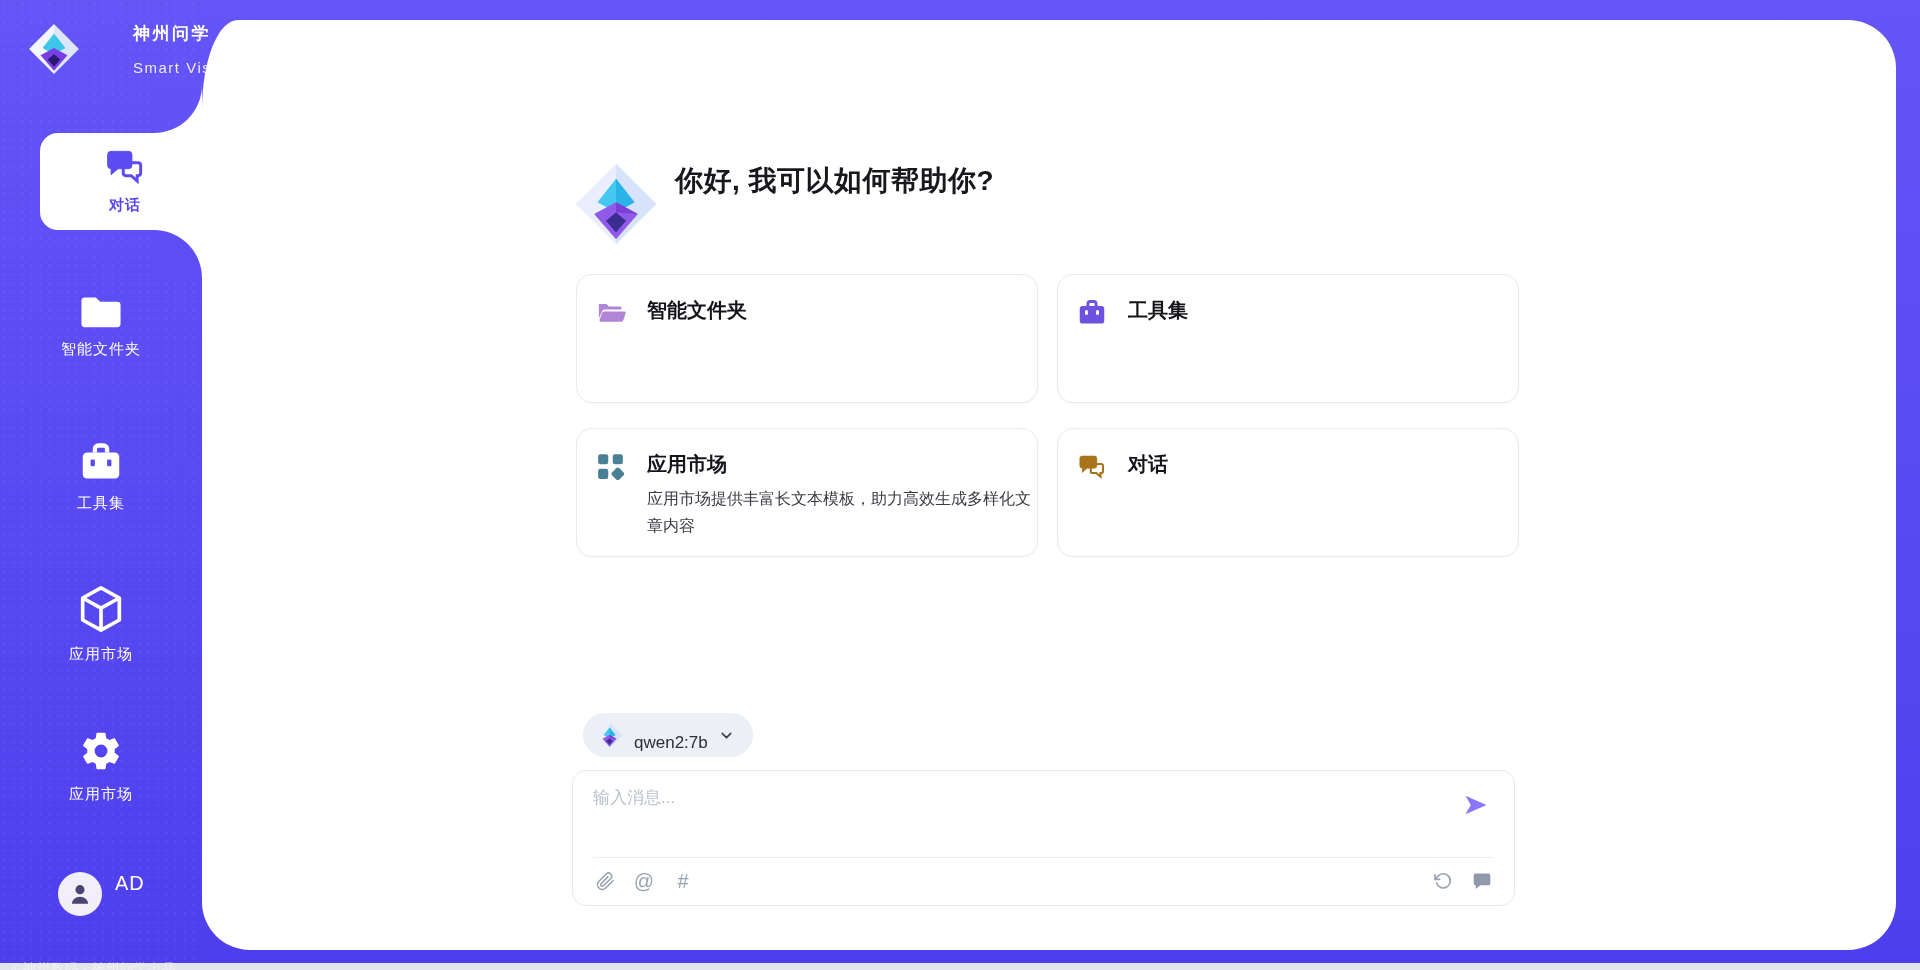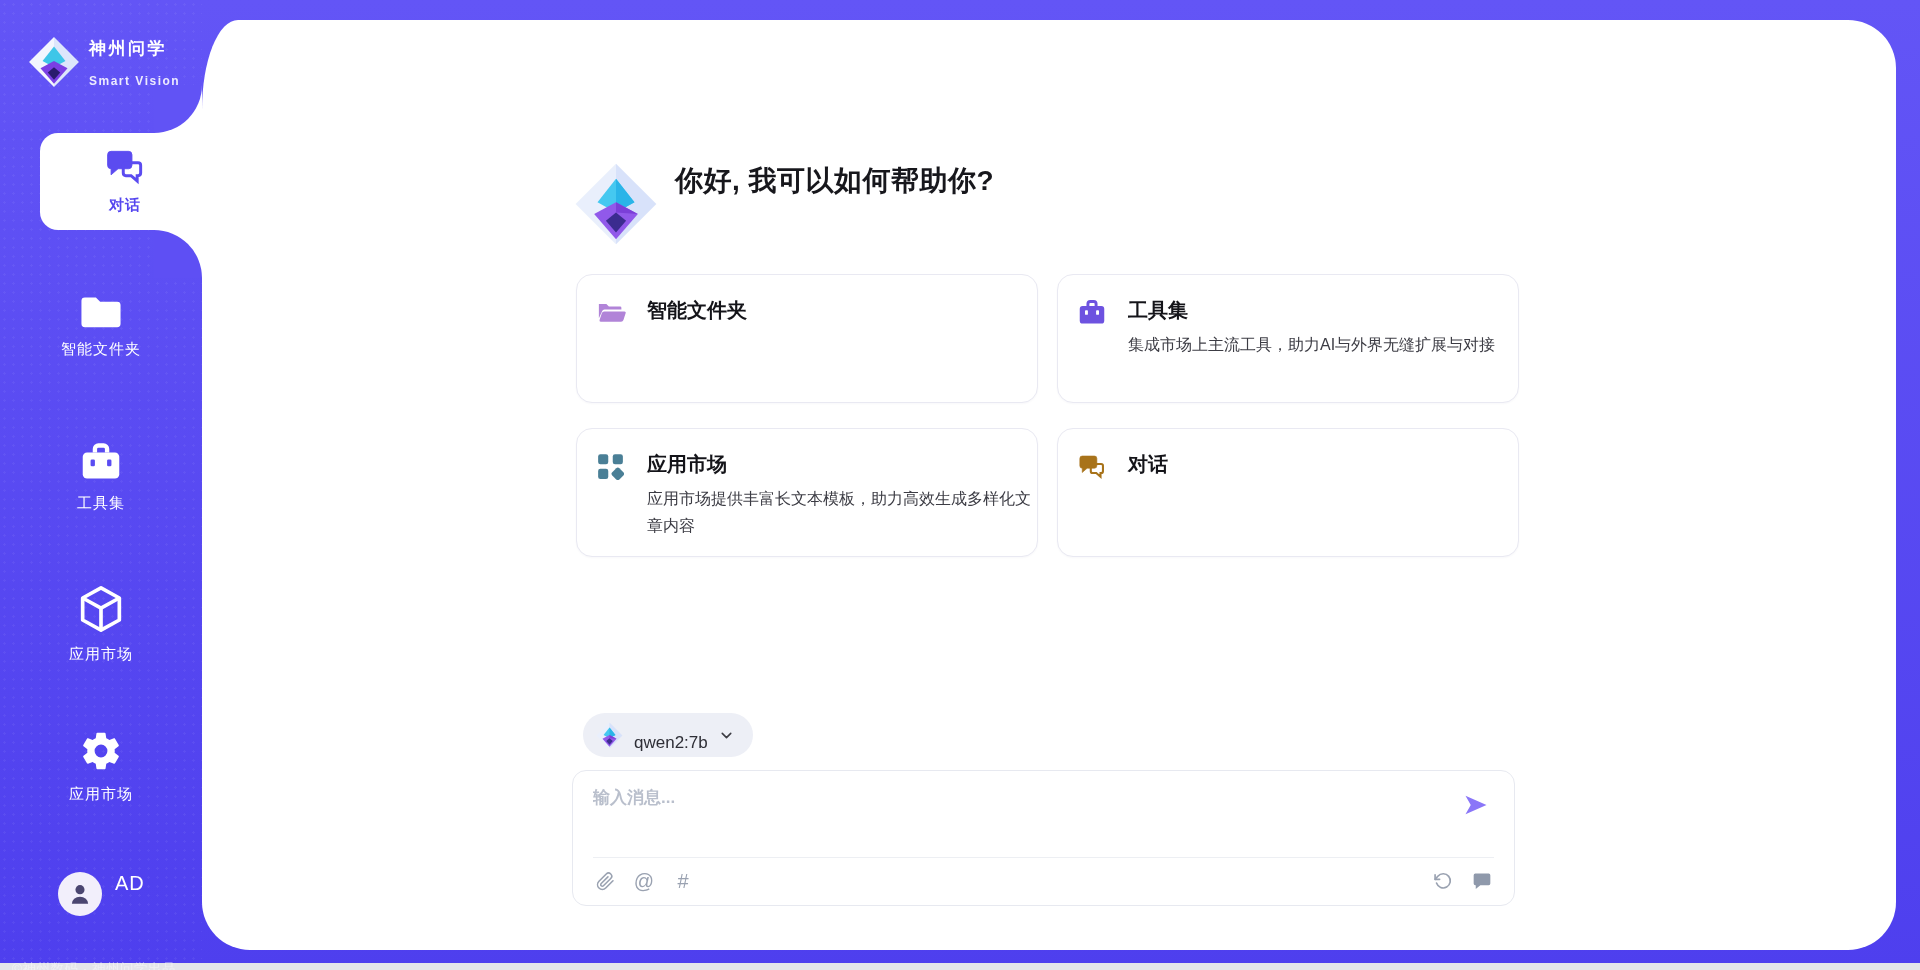--- a/index.html
+++ b/index.html
@@ -27,24 +27,24 @@
   .fillet-bg.top    { left:154px; top:85px; }
   .fillet-bg.bottom { left:154px; top:230px; }
 
   .active-tab { position:absolute; left:40px; top:133px; width:170px; height:97px;
     background:#ffffff; border-radius:18px 0 0 18px; z-index:4; cursor:pointer; }
   .active-tab .nav-icon { position:absolute; left:62px; top:14px; }
   .active-tab .nav-label { position:absolute; left:0; top:63px; width:170px; text-align:center;
     color:#5546ef; font-size:15px; font-weight:600; letter-spacing:1px; }
 
   
-  .brand { position:absolute; left:28px; top:36px; display:flex; align-items:center; z-index:5; cursor:default; }
+  .brand { position:absolute; left:28px; top:22px; display:flex; align-items:center; z-index:5; cursor:default;gap:44px; }
   .brand-text { margin-left:9px; }
   .brand-name { color:#ffffff; font-size:17px; font-weight:700; letter-spacing:2.5px; }
-  .brand-sub  { color:rgba(255,255,255,0.88); font-size:12px; letter-spacing:1.5px; margin-top:14px;font-weight:bold; }
+  .brand-sub  { color:rgba(255,255,255,0.88); font-size:15px; letter-spacing:1.5px; margin-top:14px; }
 
   
   .nav-item { position:absolute; left:0; width:202px; text-align:center; z-index:5; cursor:pointer; }
   .nav-item svg { display:inline-block; }
   .nav-item .nav-label { margin-top:8px; color:#ffffff; font-size:15px; letter-spacing:1px; }
 
   .user-chip { position:absolute; left:58px; top:872px; display:flex; align-items:flex-start; z-index:5; cursor:pointer; }
   .avatar { width:44px; height:44px; border-radius:50%; background:#f2effb; display:flex; align-items:center; justify-content:center; }
   .user-name { margin-left:13px; color:#ffffff; font-size:20px; letter-spacing:1px; }
 
@@ -64,21 +64,21 @@
   .card-title { position:absolute; left:70px; top:22px; font-size:20px; font-weight:700; color:#141419; }
   .card-desc { position:absolute; left:70px; top:56px; width:388px; font-size:16px; line-height:27px; color:#3c3c44; }
 
   .model-pill { position:absolute; left:11px; top:713px; height:44px; padding:0 18px 0 13px;
     background:#edeff6; border-radius:22px; display:flex; align-items:center; cursor:pointer; }
   .model-name { margin:16px 10px 0 11px; font-size:17px; color:#2e2e36; font-weight:500; }
 
   .composer { position:absolute; left:0; top:770px; width:943px; height:136px;
     background:#ffffff; border:1px solid #e7e9f0; border-radius:14px; }
   .composer textarea { position:absolute; left:20px; top:15px; width:850px; height:62px;
-    border:none; outline:none; resize:none; font-family:inherit; font-size:17px; color:#33333a; background:transparent;font-weight:bold; }
+    border:none; outline:none; resize:none; font-family:inherit; font-size:17px; color:#33333a; background:transparent; }
   .composer textarea::placeholder { color:#b9bfcc; }
   .send-btn { position:absolute; right:24px; top:20px; width:28px; height:28px; cursor:pointer; }
   .composer-divider { position:absolute; left:20px; top:86px; width:901px; height:1px; background:#edeff3; }
   .tools-left { position:absolute; left:20px; top:98px; display:flex; align-items:center; gap:15px; }
   .tools-right { position:absolute; right:20px; top:98px; display:flex; align-items:center; gap:15px; }
   .tool-btn { width:24px; height:24px; display:flex; align-items:center; justify-content:center; cursor:pointer;
     color:#9aa2b1; font-size:20px; }
   .glyph { font-size:20px; color:#9aa2b1; line-height:24px; }
 </style>
 </head>
@@ -204,21 +204,20 @@
       <div class="card">
         <svg class="card-icon" width="28" height="27" viewBox="0 0 48 46">
           <g fill="#6d52e0">
             <path d="M17 12 v-4 a4 4 0 0 1 4 -4 h6 a4 4 0 0 1 4 4 v4" fill="none" stroke="#6d52e0" stroke-width="5"></path>
             <rect x="3" y="12" width="42" height="30" rx="5"></rect>
             <rect x="12" y="19" width="5" height="8" rx="1.5" fill="#ffffff"></rect>
             <rect x="31" y="19" width="5" height="8" rx="1.5" fill="#ffffff"></rect>
           </g>
         </svg>
         <div class="card-title">工具集</div>
-        <div class="card-desc">集成市场上主流工具，助力AI与外界无缝扩展与对接</div>
       </div>
 
       <div class="card">
         <svg class="card-icon" width="27" height="27" viewBox="0 0 48 48">
           <g fill="#4a7f96">
             <rect x="2" y="2" width="18" height="18" rx="4"></rect>
             <rect x="28" y="2" width="18" height="18" rx="4"></rect>
             <rect x="2" y="28" width="18" height="18" rx="4"></rect>
             <rect x="28" y="28" width="18" height="18" rx="4" transform="rotate(45 37 37)"></rect>
           </g>

